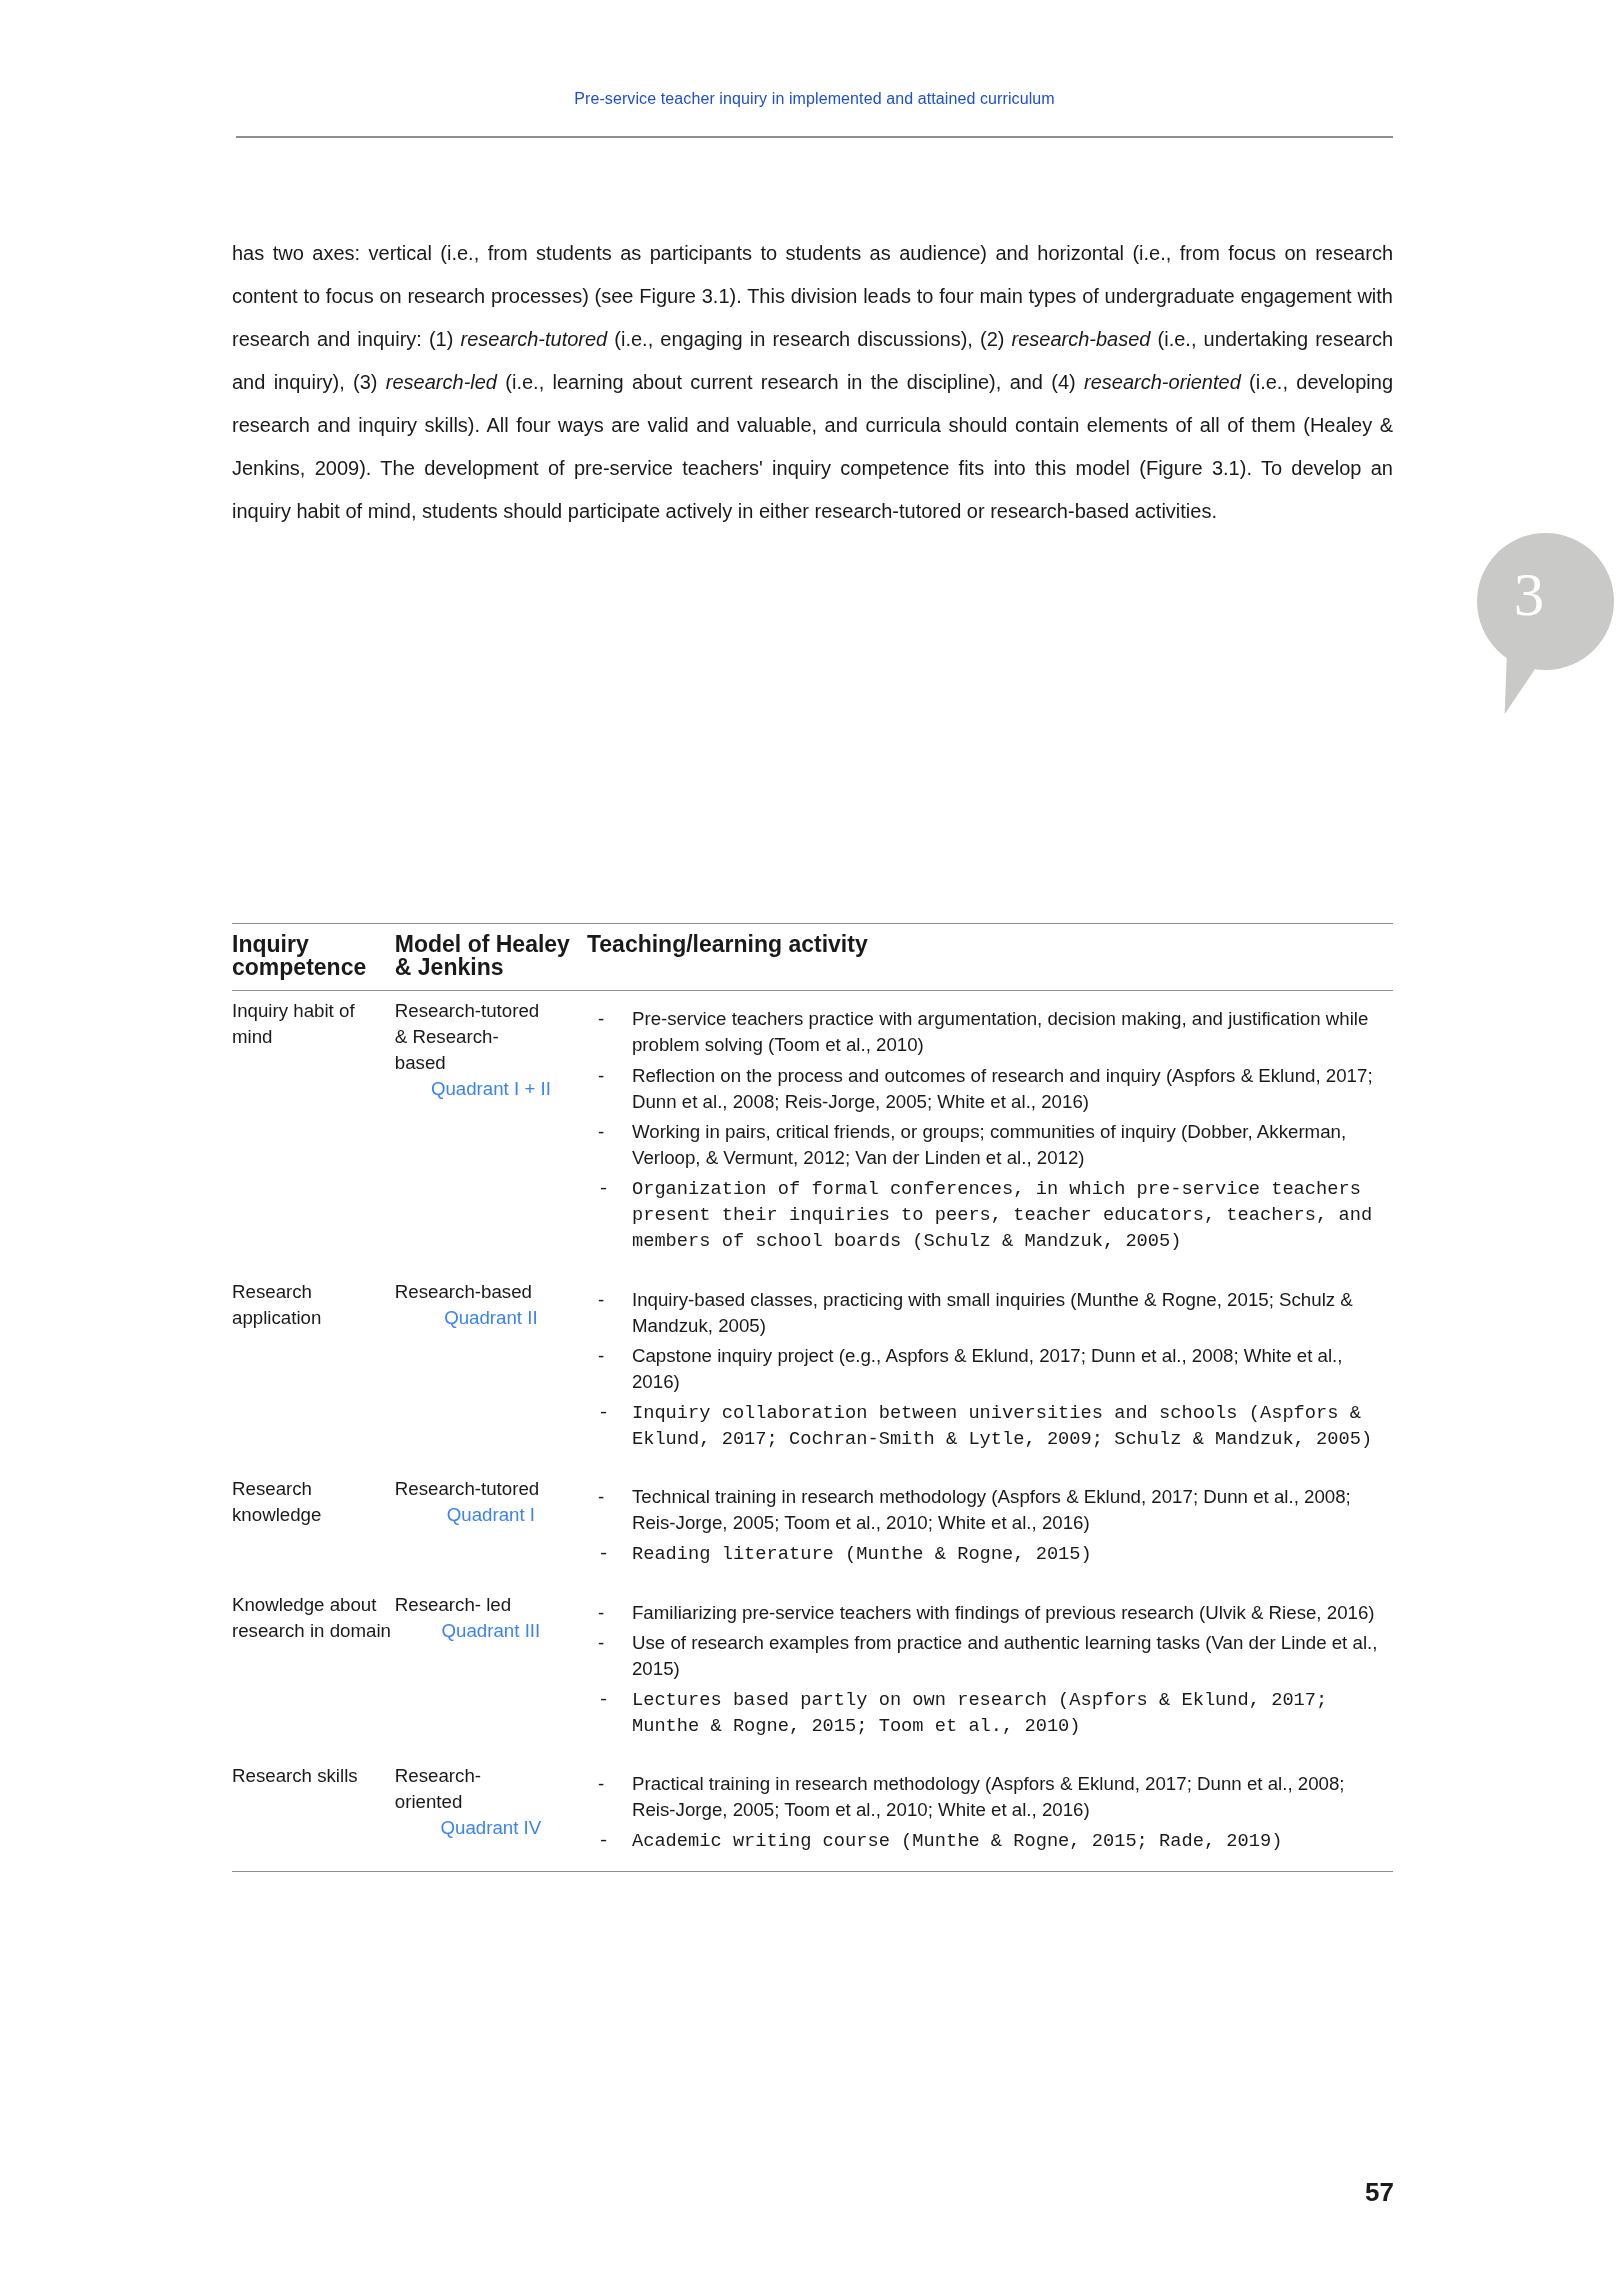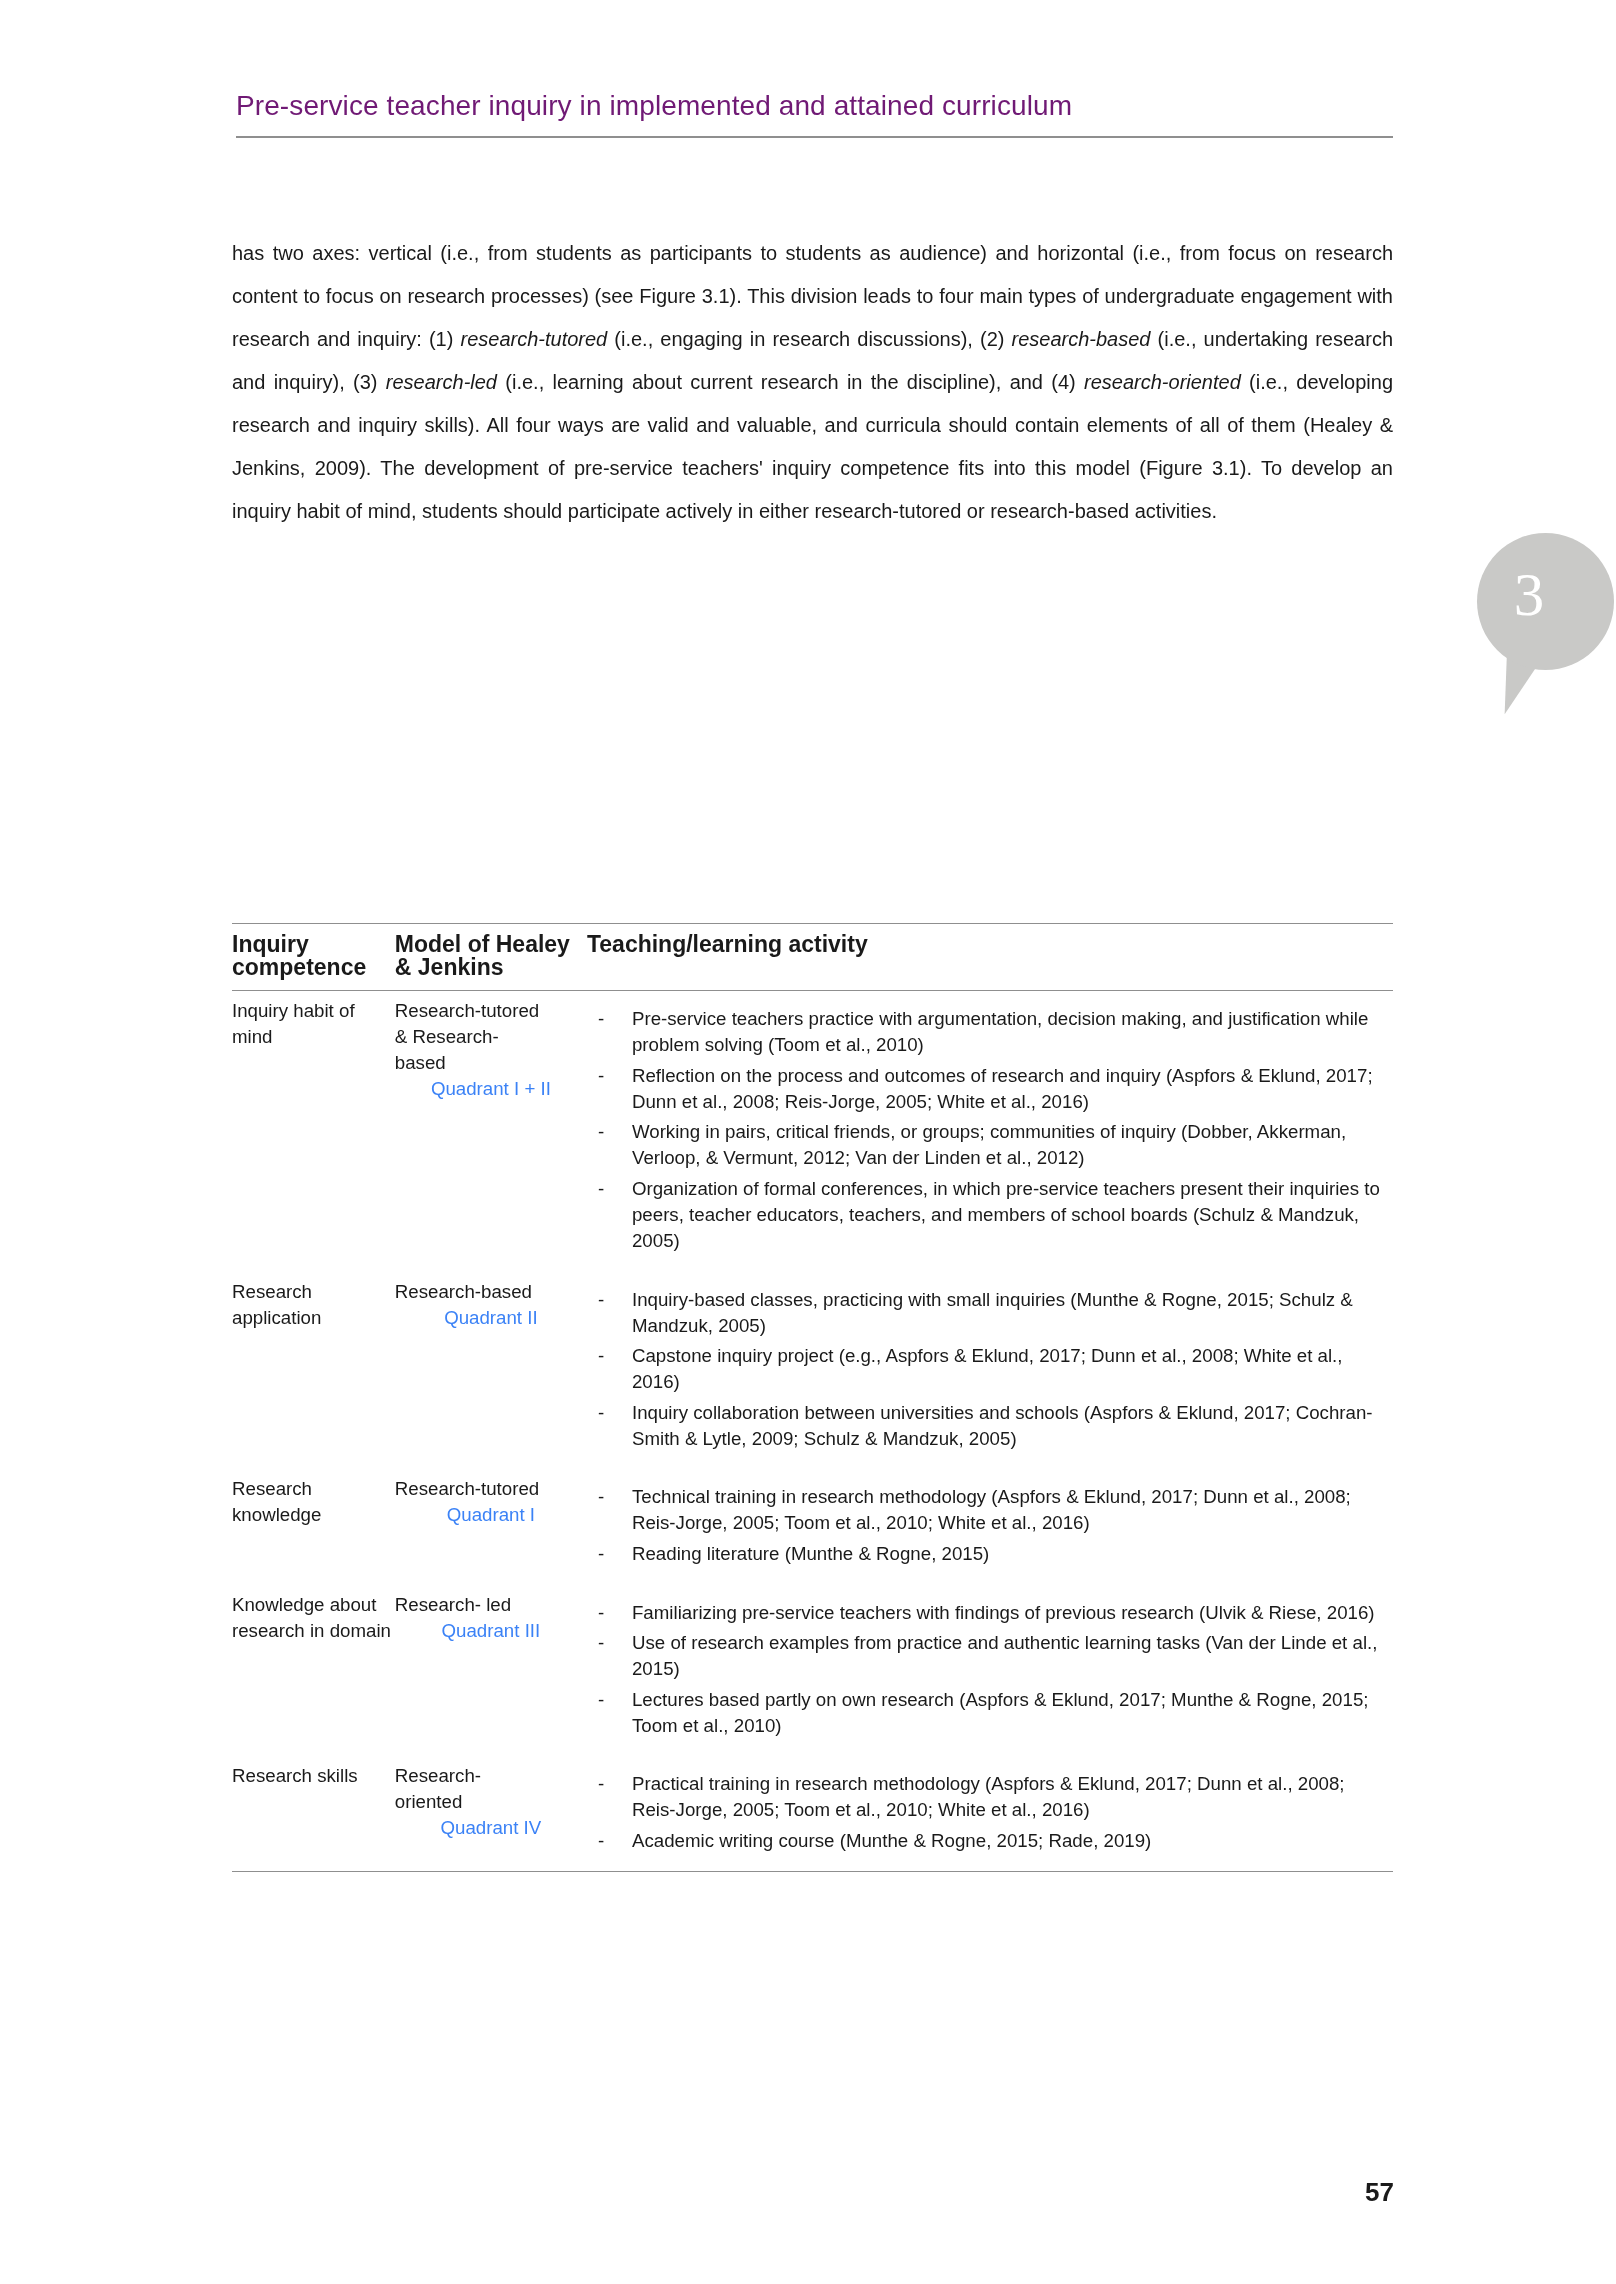--- a/index.html
+++ b/index.html
@@ -20,23 +20,23 @@
     position: absolute;
     inset: 0;
   }
 
   
   .runhead {
     position: absolute;
     left: 236px;
     top: 90px;
     width: 1157px;
-    text-align: left;
-    font-size: 28px;
-    color: #701a75;
+    text-align: center;
+    font-size: 16px;
+    color: #1d4ed8;
     letter-spacing: 0.1px;
   }
   .runhead-rule {
     position: absolute;
     left: 236px;
     top: 136px;
     width: 1157px;
     height: 1.5px;
     background: #8f8f8f;
   }
@@ -155,21 +155,21 @@
   ul.dashlist {
     margin: 8px;
     padding: 0;
     list-style: none;
   }
   ul.dashlist li {
     position: relative;
     padding-left: 37px;
     margin: 0 0 4.6px 0;
   }
-  ul.dashlist li:last-child { margin-bottom: 0; }
+  ul.dashlist li:last-child { margin-bottom: 0; font-family: Liberation Mono, monospace; }
   ul.dashlist li:before {
     content: "-";
     position: absolute;
     left: 3px;
     top: 0;
     color: #1a1a1a;
   }
 
   
   .folio {

